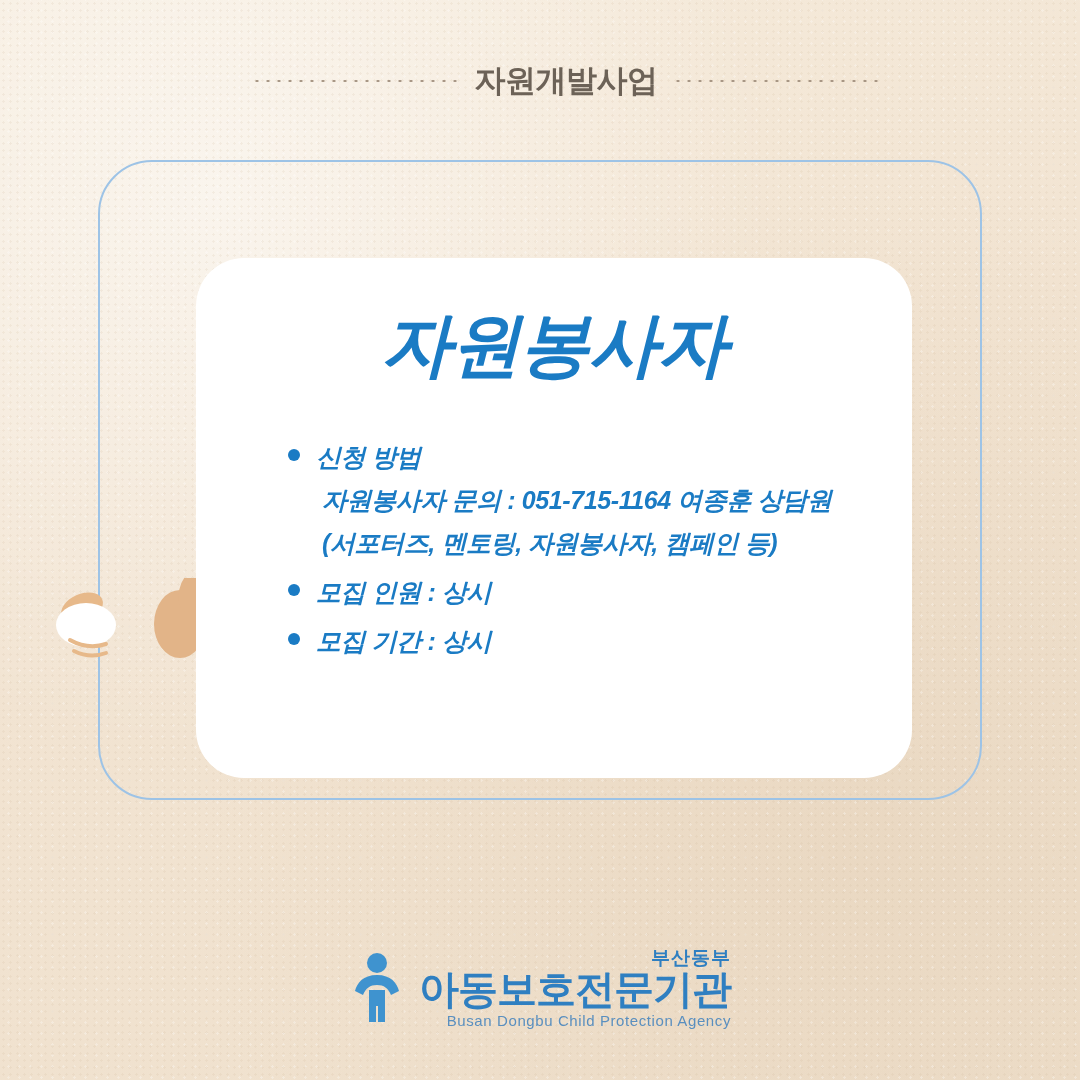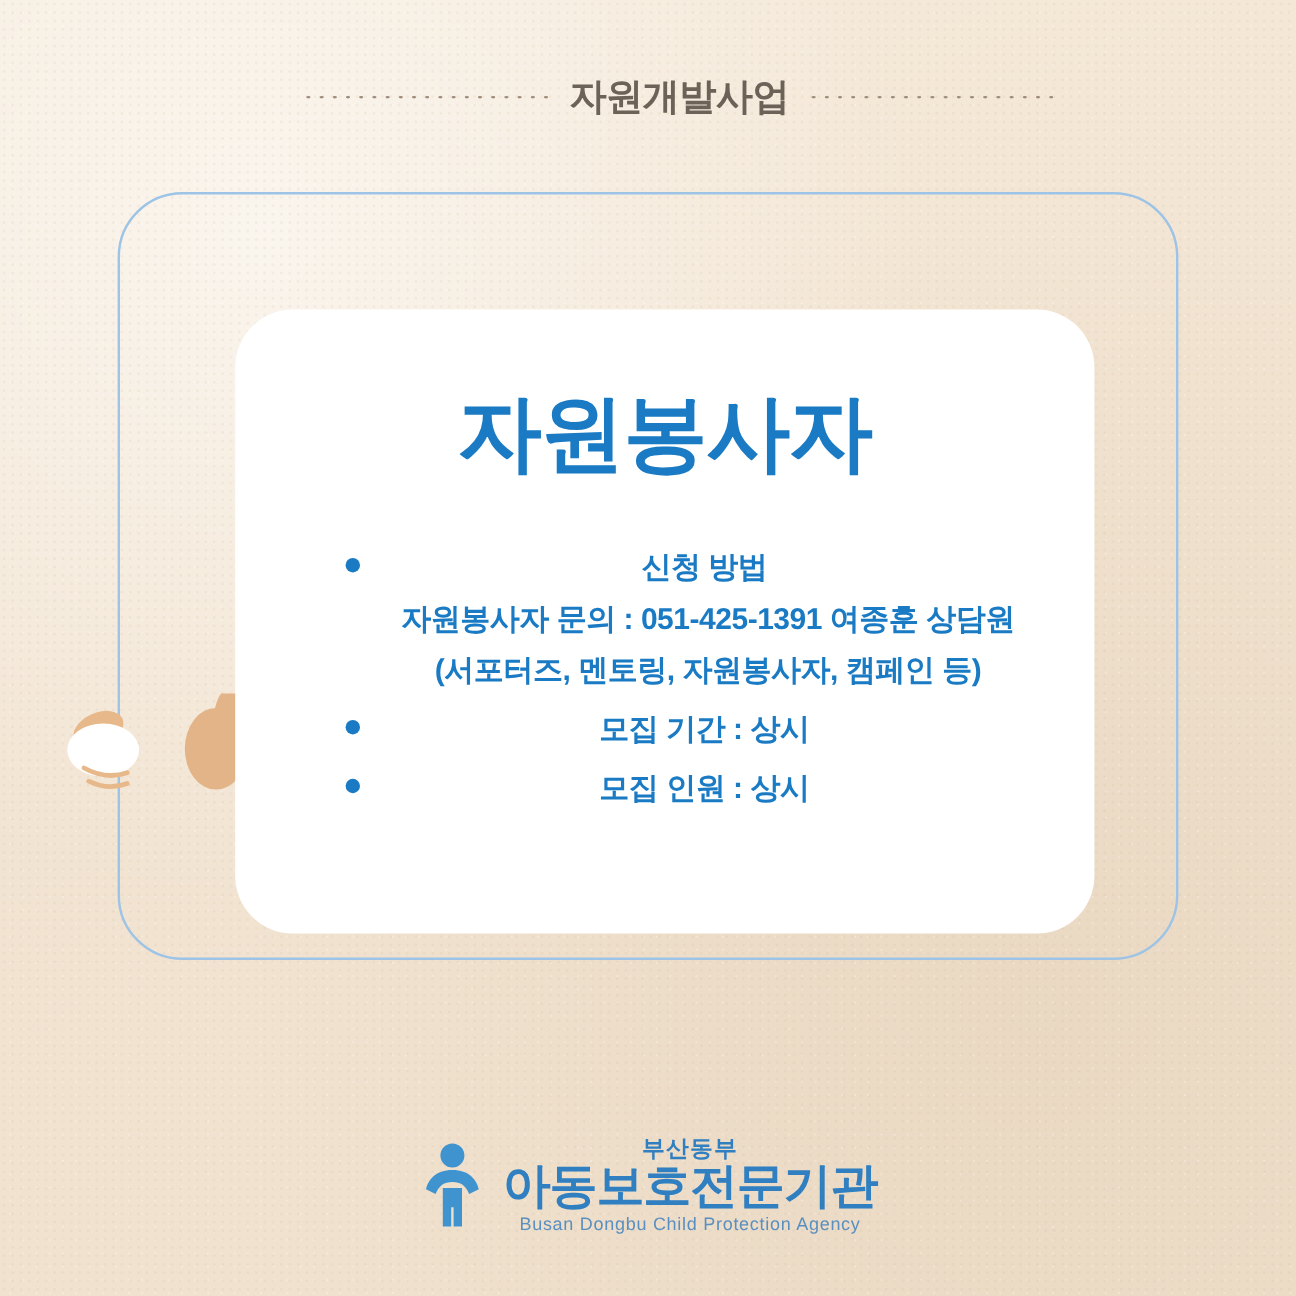--- a/index.html
+++ b/index.html
@@ -83,21 +83,22 @@
   
   .card {
     position: absolute;
     left: 196px;
     top: 258px;
     width: 716px;
     height: 520px;
     background: #ffffff;
     border-radius: 48px;
     box-sizing: border-box;
-    padding: 60px 54px 40px 54px;
+    padding: 44px 54px 40px 54px;
+    font-style: italic;
   }
 
   .title-block {
     text-align: center;
     margin-top: 6px;
   }
   .title-main {
     font-size: 70px;
     font-weight: 800;
     color: #1a7bc4;
@@ -134,21 +135,20 @@
   .info-lines {
     flex: 1 1 auto;
   }
   .info-line {
     font-size: 25px;
     font-weight: 700;
     color: #1a7bc4;
     line-height: 1.72;
     letter-spacing: -0.4px;
     white-space: nowrap;
-    text-align: center;
   }
   .info-line.indent {
     padding-left: 6px;
   }
 
   
   .mascot {
     position: absolute;
     left: 40px;
     top: 578px;
@@ -169,21 +169,21 @@
     gap: 14px;
   }
   .logo-mark {
     width: 56px;
     height: 76px;
     flex: 0 0 auto;
   }
   .logo-text {
     display: flex;
     flex-direction: column;
-    align-items: center;
+    align-items: flex-end;
     line-height: 1;
   }
   .logo-small {
     font-size: 19px;
     font-weight: 700;
     color: #2f7fc1;
     letter-spacing: 1px;
     margin-bottom: 2px;
   }
   .logo-big {
@@ -229,36 +229,36 @@
     <div class="title-block">
       <div class="title-main">자원봉사자</div>
     </div>
 
     <div class="info-list">
 
       <div class="info-item">
         <span class="bullet"></span>
         <div class="info-lines">
           <div class="info-line">신청 방법</div>
-          <div class="info-line indent">자원봉사자 문의 : 051-425-1391 여종훈 상담원</div>
+          <div class="info-line indent">자원봉사자 문의 : 051-715-1164 여종훈 상담원</div>
           <div class="info-line indent">(서포터즈, 멘토링, 자원봉사자, 캠페인 등)</div>
+        </div>
+      </div>
+
+      <div class="info-item">
+        <span class="bullet"></span>
+        <div class="info-lines">
+          <div class="info-line">모집 인원 : 상시</div>
         </div>
       </div>
 
       <div class="info-item">
         <span class="bullet"></span>
         <div class="info-lines">
           <div class="info-line">모집 기간 : 상시</div>
-        </div>
-      </div>
-
-      <div class="info-item">
-        <span class="bullet"></span>
-        <div class="info-lines">
-          <div class="info-line">모집 인원 : 상시</div>
         </div>
       </div>
 
     </div>
   </div>
 
   <div class="footer">
     <div class="logo-mark">
       <svg viewBox="0 0 56 76" width="56" height="76" xmlns="http://www.w3.org/2000/svg">
         <circle cx="28" cy="13" r="10" fill="#3f93cf"></circle>

